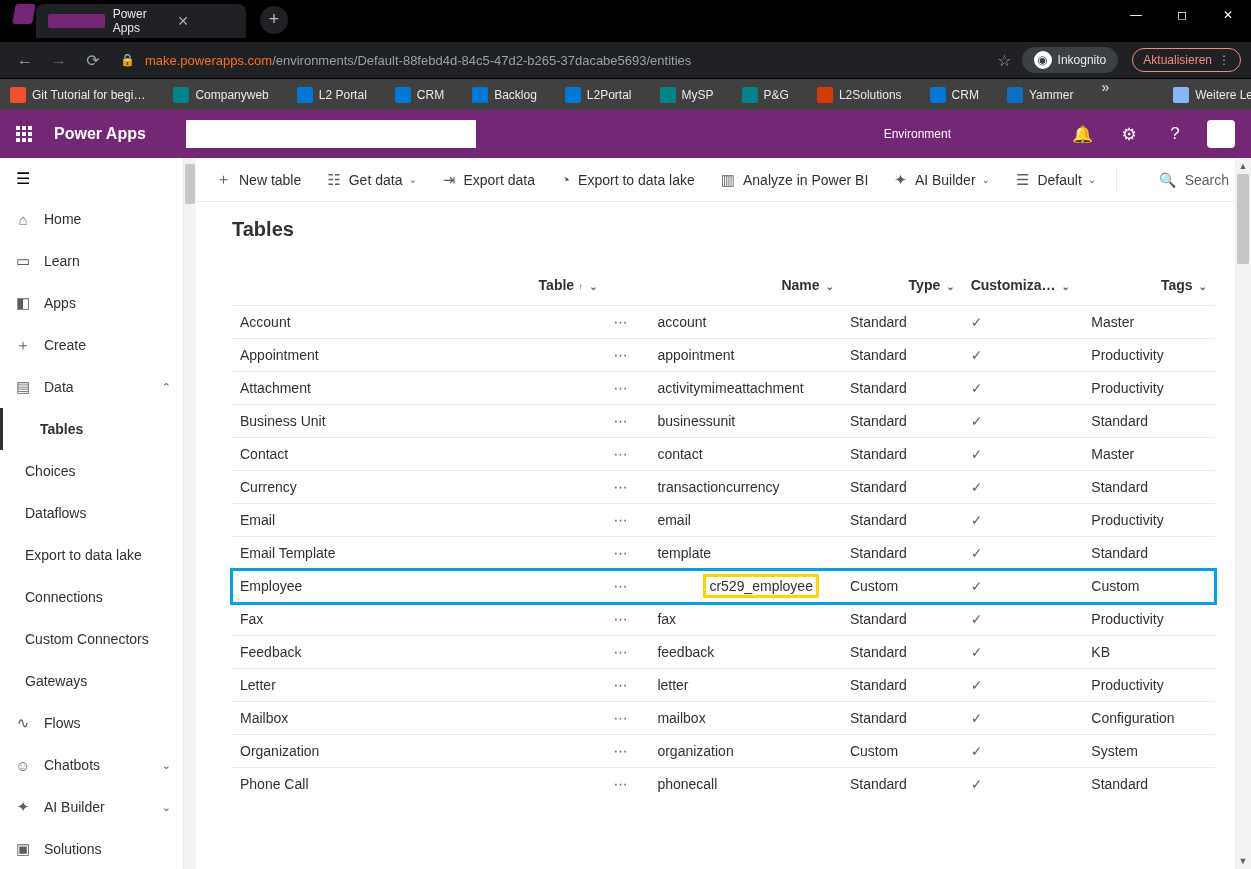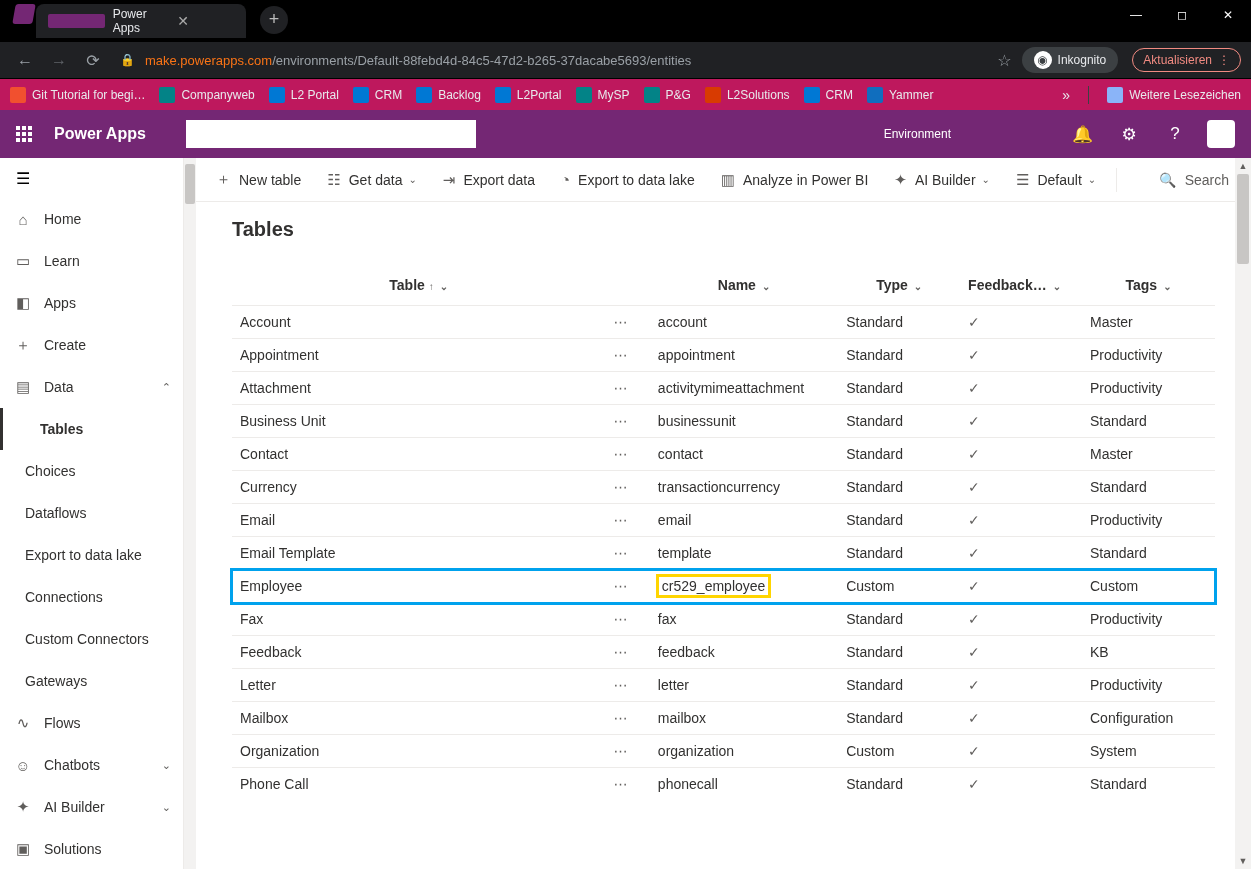--- a/index.html
+++ b/index.html
@@ -19,21 +19,21 @@
   .addrbar { height:36px; background:#202124; display:flex; align-items:center; padding:0 10px; gap:4px;}
   .nav-ico { color:#9aa0a6; font-size:16px; width:30px; text-align:center;}
   .nav-ico.fwd { color:#5f6368; }
   .url { flex:1; display:flex; align-items:center; color:#9aa0a6; font-size:13px; padding-left:8px;}
   .url .lock { margin-right:10px; font-size:12px;}
   .url .host { color:#f97316; }
   .star { color:#9aa0a6; font-size:16px; margin:0 6px;}
   .incog { display:flex; align-items:center; gap:6px; background:#3c4043; color:#e8eaed; font-size:12px; padding:4px 12px; border-radius:14px;}
   .incog .ii{ width:18px;height:18px;background:#fff;border-radius:50%; display:flex;align-items:center;justify-content:center;font-size:12px;color:#3c4043;}
   .update { border:1px solid #f28b82; color:#f28b82; font-size:12px; padding:4px 10px; border-radius:14px; margin-left:10px; display:flex; align-items:center; gap:6px;}
-  .bookbar { height:32px; background:#be185d; border-top:1px solid #000; display:flex; align-items:center; padding:0 10px; gap:14px;}
+  .bookbar { height:32px; background:#404040; border-top:1px solid #000; display:flex; padding:0 10px; gap:28px;}
   .bm { display:flex; align-items:center; gap:6px; color:#e8eaed; font-size:12px; white-space:nowrap;}
   .bm .bi { width:16px;height:16px; display:inline-block; border-radius:2px;}
   .bm-more { color:#e8eaed; font-size:14px; margin-left:auto;}
   .bm-sep { width:1px; height:18px; background:#3c4043; margin:0 4px;}
   .bm.folder .bi{ background:#8ab4f8;}
   
   
   .pa-header { height:48px; background:#742774; display:flex; align-items:center; color:#fff;}
   .waffle { width:48px; display:flex; align-items:center; justify-content:center;}
   .waffle-grid { display:grid; grid-template-columns:repeat(3,4px); grid-template-rows:repeat(3,4px); gap:2px;}
@@ -61,29 +61,29 @@
   .cmdbar { height:44px; border-bottom:1px solid #edebe9; display:flex; align-items:center; padding:0 10px; gap:6px; font-size:14px; color:#323130;}
   .cmd { display:flex; align-items:center; gap:8px; padding:0 10px; height:100%; cursor:pointer;}
   .cmd .ci { font-size:15px; color:#605e5c;}
   .cmd .dd { font-size:10px; color:#605e5c; margin-left:-2px;}
   .cmd-sep { width:1px; height:24px; background:#edebe9; margin:0 4px;}
   .search-cmd { margin-left:auto; display:flex; align-items:center; gap:8px; padding-right:12px; color:#605e5c;}
 
   .content { flex:1; overflow:auto; padding:16px 36px 0 36px;}
   .page-title { font-size:20px; font-weight:600; color:#323130; margin-bottom:24px;}
   table { width:100%; border-collapse:collapse; font-size:14px; color:#323130;}
-  thead th { text-align:center; font-weight:600; padding:12px 8px; font-size:14px;}
+  thead th { text-align:right; font-weight:600; padding:12px 8px; font-size:14px;}
   thead th .sort { font-size:10px; margin-left:4px; color:#605e5c;}
   thead th .hdd { font-size:10px; margin-left:6px; color:#605e5c;}
   tbody td { padding:8px 8px; border-top:1px solid #edebe9; vertical-align:middle;}
   .dots { color:#605e5c; font-size:14px; letter-spacing:1px;}
   .check { color:#605e5c; font-size:14px;}
   tr.hl-blue { outline:3px solid #00A2ED; outline-offset:-1px;}
   tr.hl-blue td { border-top-color:transparent;}
-  .hl-yellow { outline:3px solid #FFD500; outline-offset:-1px; padding:2px 4px;}
+  .hl-yellow { outline:3px solid #FFD500; outline-offset:-1px; padding:2px 4px;margin-left:48px;}
   .col-table { width:38%;}
   .col-dots { width:40px; text-align:center;}
   .col-name { width:170px;}
   .col-type{width:110px;}
   .col-cust{width:110px; text-align:left;}
   .col-tags{width:120px;}
   .rscroll { position:absolute; right:0; top:0; bottom:0; width:16px; background:#f3f2f1;}
   .rscroll .arrow{height:16px;display:flex;align-items:center;justify-content:center;font-size:9px;color:#605e5c;}
   .rscroll .track{position:absolute;top:16px;bottom:16px;left:0;right:0;}
   .rscroll .thumb2{position:absolute;top:0;left:2px;right:2px;height:90px;background:#c8c6c4;border-radius:2px;}
@@ -307,21 +307,21 @@
 
     <div class="content">
       <div class="page-title">Tables</div>
       <table>
         <thead>
           <tr>
             <th class="col-table"><span>Table</span><span class="sort">↑</span><span class="hdd">⌄</span></th>
             <th class="col-dots"></th>
             <th class="col-name"><span>Name</span><span class="hdd">⌄</span></th>
             <th class="col-type"><span>Type</span><span class="hdd">⌄</span></th>
-            <th class="col-cust"><span>Feedback…</span><span class="hdd">⌄</span></th>
+            <th class="col-cust"><span>Customiza…</span><span class="hdd">⌄</span></th>
             <th class="col-tags"><span>Tags</span><span class="hdd">⌄</span></th>
           </tr>
         </thead>
         <tbody id="rows">
             <tr>
               <td>Account</td>
               <td class="dots">⋯</td>
               <td>account</td>
               <td>Standard</td>
               <td class="check">✓</td>

